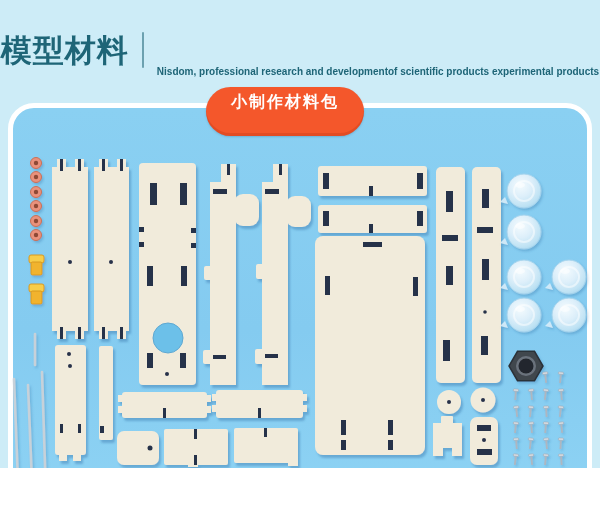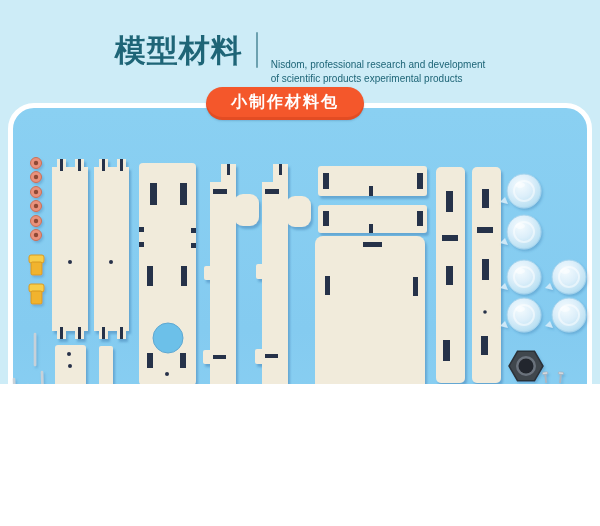--- a/index.html
+++ b/index.html
@@ -1,45 +1,45 @@
 <!DOCTYPE html>
 <html style="--background: #cdecf7; --panel-blue: #84cbf0; --panel-border: #ffffff; --badge-orange: #f4572b; --title-teal: #1e6577; --wood: #f1ebdb; --slot-dark: #27324a; --ring-pink: #e9917b; --clip-yellow: #f1b32e; --rod-gray: #c7d1d9; --nut-dark: #40464e; --screw-gray: #aeb6c0;"><head>
 <meta charset="utf-8">
 <style>
   html,body{margin:0;padding:0;}
   .page{
-    position:relative;width:600px;height:384px;overflow:hidden;
+    position:relative;width:600px;height:468px;overflow:hidden;
     background:var(--background,#cdecf7);
     font-family:"Liberation Sans",sans-serif;
   }
   
   .brand{
     position:absolute;top:0;left:0;width:100%;height:86px;
     display:flex;align-items:center;justify-content:center;gap:13px;
     padding-top:14px;box-sizing:border-box;
   }
   .brand-title{
     font-size:31px;font-weight:bold;line-height:1;
     color:var(--title-teal,#1e6577);letter-spacing:1px;white-space:nowrap;
   }
   .brand-divider{
     width:2px;height:36px;background:var(--title-teal,#1e6577);opacity:.55;border-radius:1px;
   }
   .brand-tagline{
-    display:flex;flex-direction:column;
-    font-size:10px;font-weight:normal;line-height:1.4;
+    display:flex;
+    font-size:10px;font-weight:bold;line-height:1.4;
     color:var(--title-teal,#1e6577);
     margin-top:44px;
   }
   
   .badge{
     position:absolute;top:87px;left:285px;transform:translateX(-50%);
     background:var(--badge-orange,#f4572b);color:#ffffff;
     font-size:16px;font-weight:bold;letter-spacing:2px;white-space:nowrap;
-    padding:5px 25px 7px;border-radius:999px;z-index:3;
+    padding:5px 25px 23px;border-radius:999px;z-index:3;
     box-shadow:inset 0 -3px 0 rgba(150,30,0,.18), 0 1px 2px rgba(40,90,130,.25);
   }
   
   .panel{
     position:absolute;left:8px;top:103px;width:584px;height:413px;
     box-sizing:border-box;border:5px solid var(--panel-border,#ffffff);
     border-radius:26px;z-index:1;
     background:linear-gradient(180deg,#8ad0f2 0%,var(--panel-blue,#84cbf0) 55%,#8ed3f4 100%);
   }
   .parts{position:absolute;left:0;top:0;z-index:2;pointer-events:none;}

